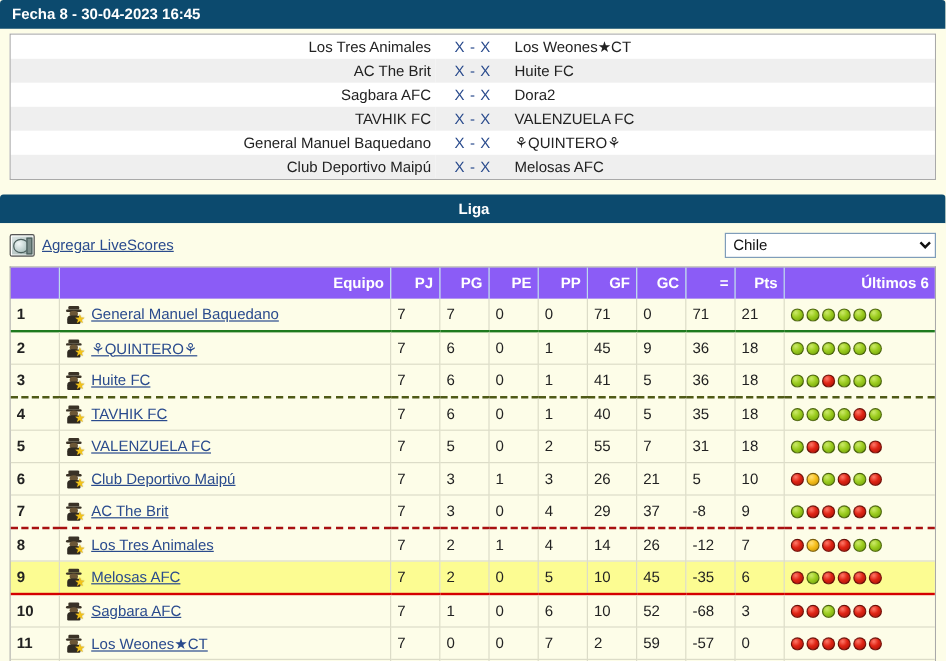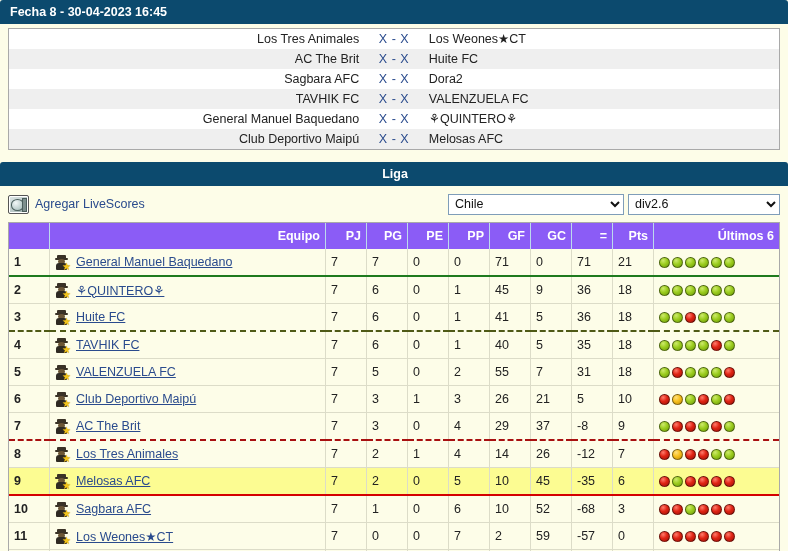--- a/index.html
+++ b/index.html
@@ -94,20 +94,21 @@
   .tv-icon::after {
     content: "";
     position: absolute;
     right: 1px; top: 2px;
     width: 3px; height: 12px;
     background: #7d8f8d;
     border: 1px solid #4a5e5c;
   }
   .livescores-link {
     color: #2a4b8d;
+    text-decoration: underline;
     cursor: pointer;
     font-size: 12.5px;
   }
   .selects {
     margin-left: auto;
     display: flex;
     gap: 4px;
   }
   select.combo {
     font-family: "Liberation Sans", sans-serif;
@@ -268,21 +269,20 @@
 
 <div class="bluebar liga-bar">
   <span>Liga</span>
 </div>
 
 <div class="toolbar">
   <span class="tv-icon"></span>
   <span class="livescores-link">Agregar LiveScores</span>
   <div class="selects">
     <select class="combo country" id="country-select"><option value="Chile">Chile</option></select>
-    <select class="combo division" id="division-select"><option value="div2.6">div2.6</option></select>
   </div>
 </div>
 
 <div class="standings-wrap">
   <table class="standings">
     <thead>
       <tr id="standings-head-row">
           <th class="c-pos"></th>
           <th class="c-team">Equipo</th>
           <th class="c-num">PJ</th>

